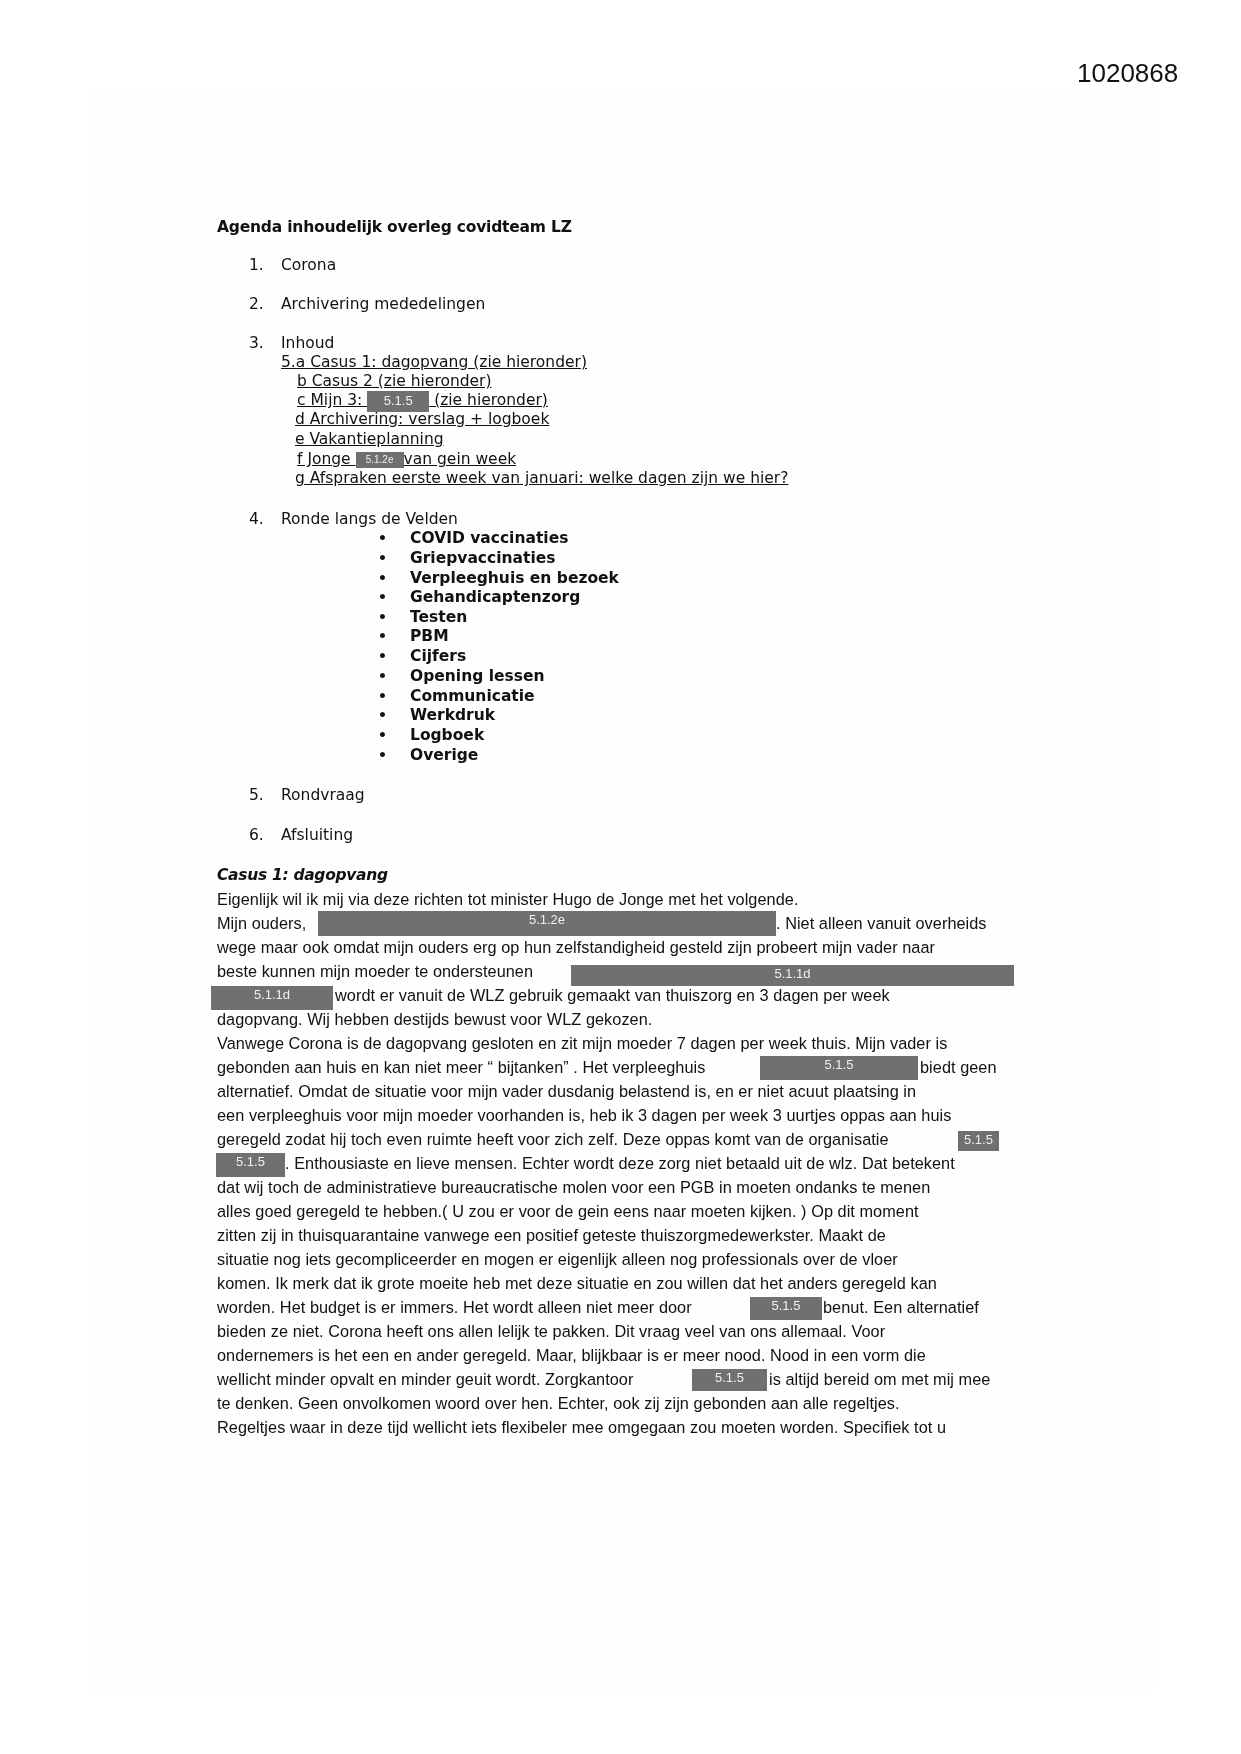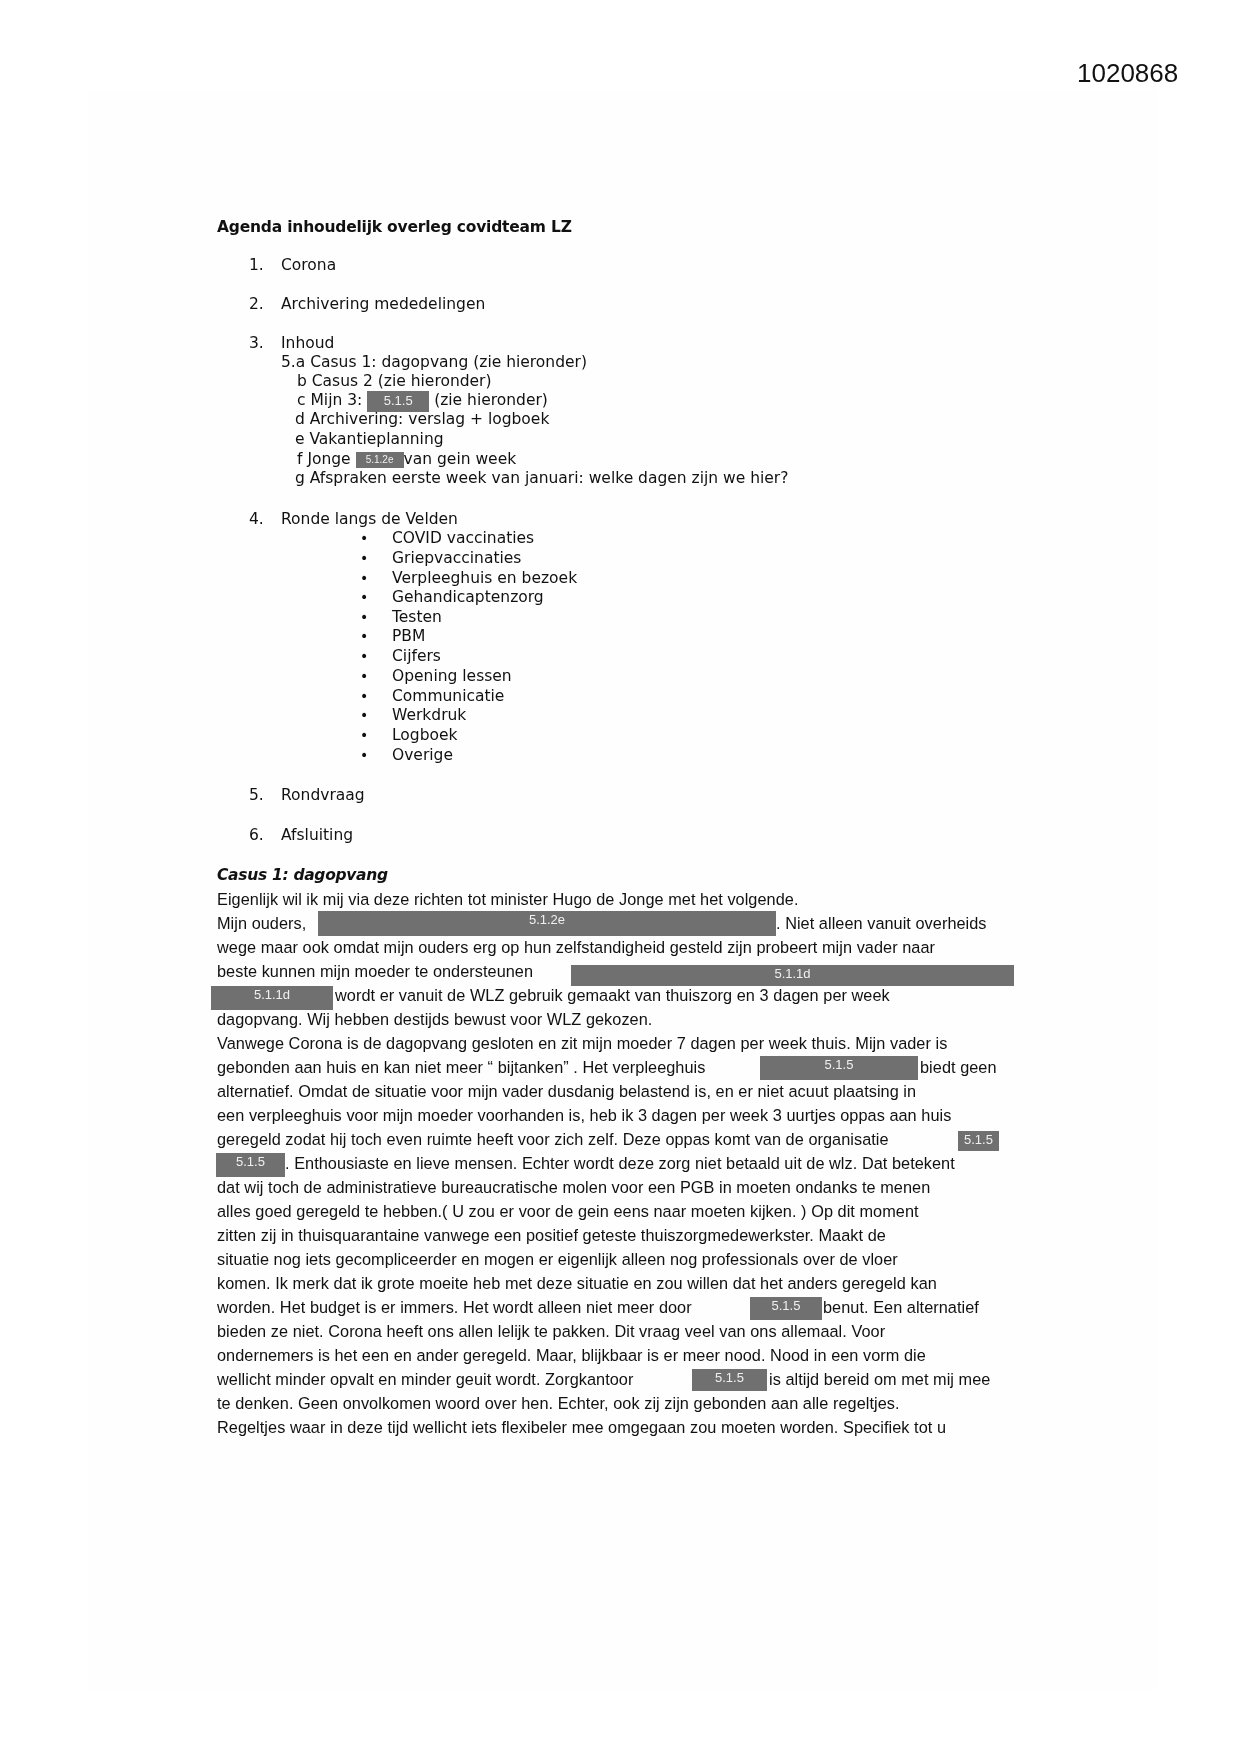--- a/index.html
+++ b/index.html
@@ -3,22 +3,22 @@
 <meta charset="utf-8">
 <style>
   html, body { margin: 0; padding: 0; background: #ffffff; }
   body { width: 1241px; height: 1754px; position: relative; overflow: hidden; font-family: "DejaVu Sans", sans-serif; color: #111; }
   .docnum { position: absolute; left: 1077px; top: 58px; font-family: "Liberation Sans", sans-serif; font-size: 26px; color: #111; }
   .scan { position: absolute; left: 88px; top: 90px; width: 1070px; height: 1600px; background: #fefefe; }
   .title { position: absolute; left: 217px; top: 218px; font-family: "DejaVu Sans", sans-serif; font-weight: bold; font-size: 15.5px; letter-spacing: -0.2px; }
   .agenda { font-family: "DejaVu Sans", sans-serif; font-size: 15.5px; }
   .ol-item { position: absolute; left: 249px; }
   .ol-item .num { display: inline-block; width: 32px; }
-  .sub { position: absolute; font-size: 15.5px; white-space: nowrap; }
-  .bul { position: absolute; left: 360px; font-size: 15.5px; white-space: nowrap; }
+  .sub { position: absolute; font-size: 15.5px; white-space: nowrap; text-decoration: underline; }
+  .bul { position: absolute; left: 378px; font-size: 15.5px; white-space: nowrap; font-weight: bold; }
   .bul .dot { display: inline-block; width: 32px; font-size: 14px; }
   .red { display: inline-block; background: #707070; color: #f0f0f0; font-family: "Liberation Sans", sans-serif; font-size: 13px; text-align: center; vertical-align: top; line-height: 20px; height: 21px; }
   .red.small { font-size: 10px; line-height: 16px; height: 16px; vertical-align: 1px; }
   .casus-title { position: absolute; left: 217px; top: 866px; font-family: "DejaVu Sans", sans-serif; font-style: italic; font-weight: bold; font-size: 15.5px; letter-spacing: -0.3px; }
   .pl { position: absolute; left: 217px; font-family: "Liberation Sans", sans-serif; font-size: 16.3px; white-space: nowrap; letter-spacing: 0.05px; line-height: 22px; }
   .redabs { position: absolute; background: #707070; color: #f0f0f0; font-family: "Liberation Sans", sans-serif; font-size: 13px; text-align: center; line-height: 18px; }
 </style>
 </head>
 <body>
 

